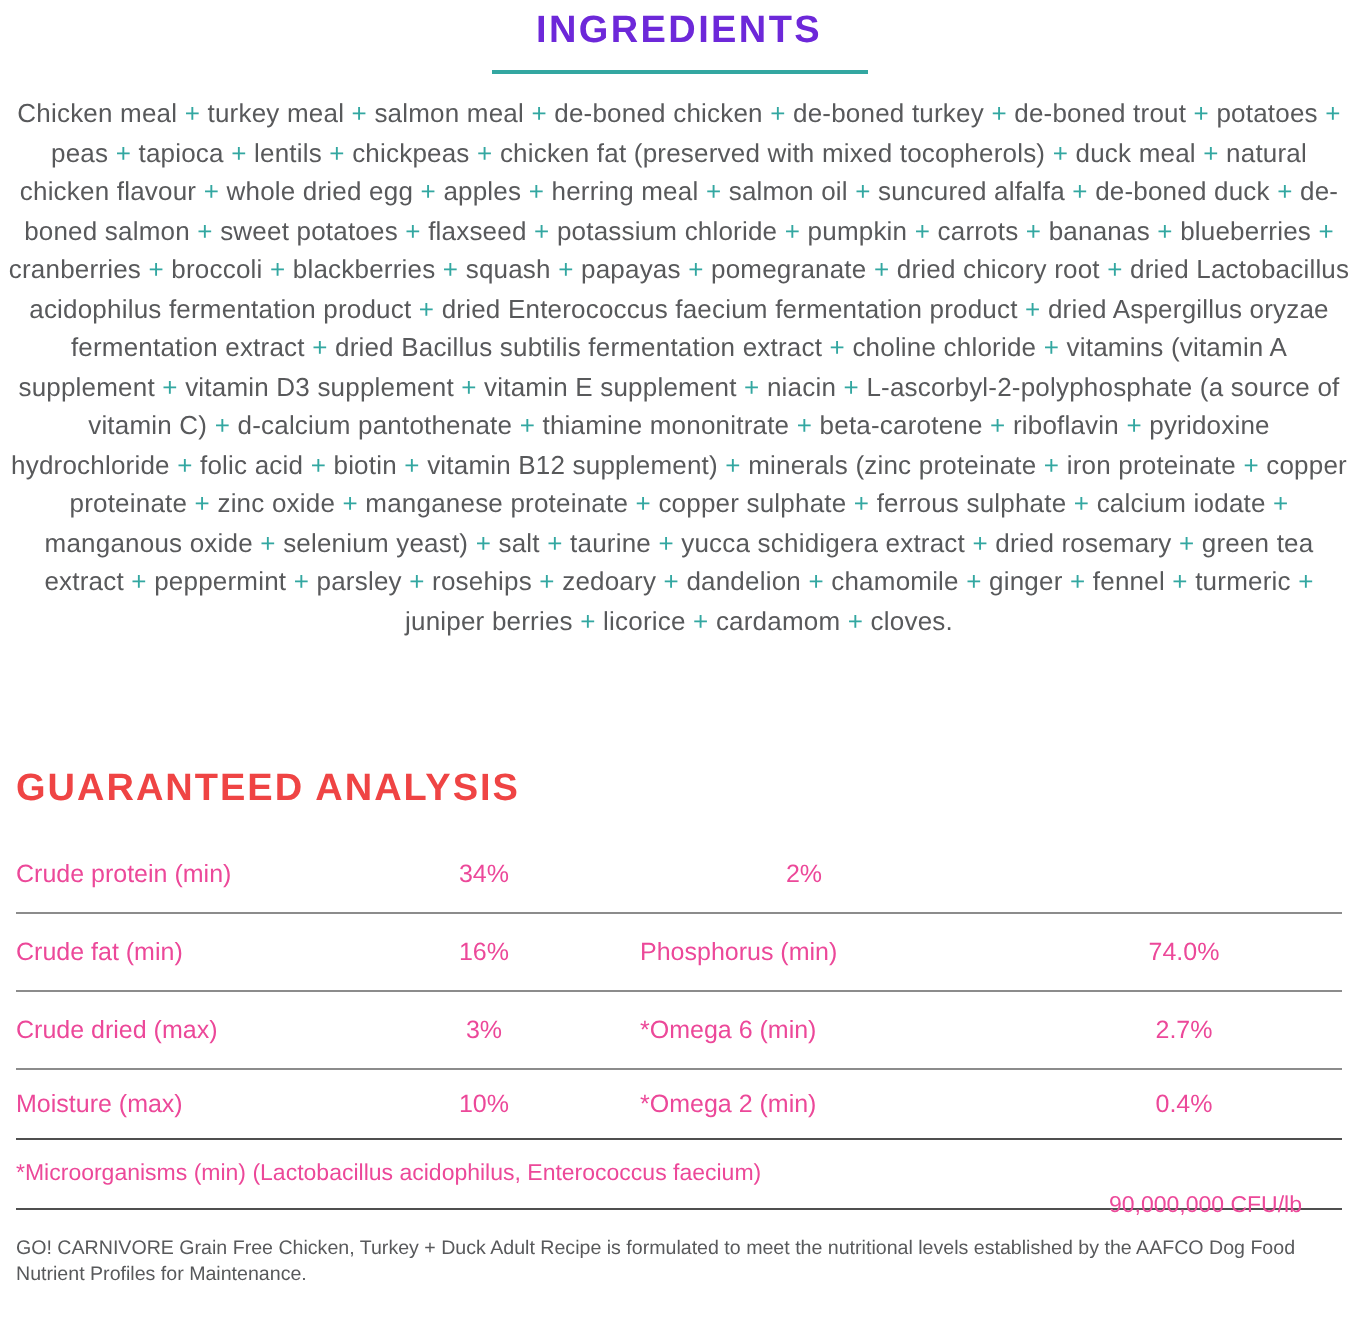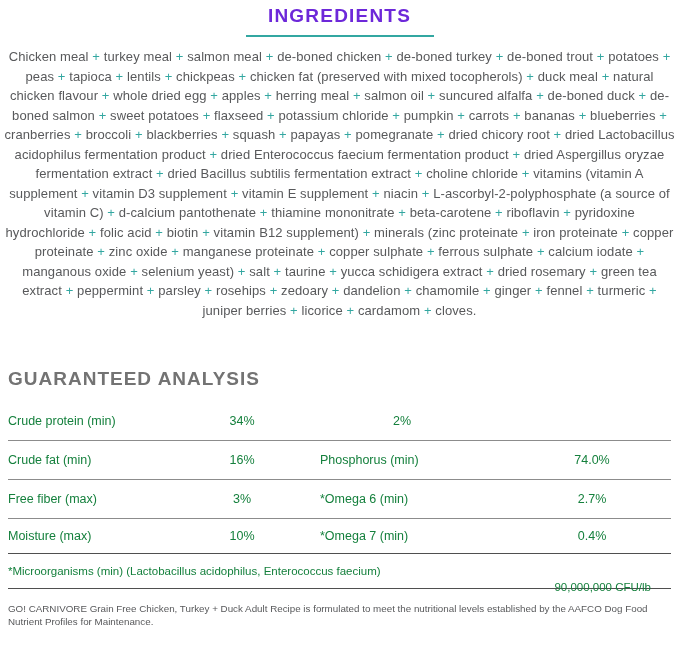--- a/index.html
+++ b/index.html
@@ -30,30 +30,30 @@
     width: 671px;
     margin: 10px auto 0 auto;
     text-align: center;
     font-size: 13px;
     line-height: 19.5px;
     letter-spacing: 0.1px;
     color: #58595B;
   }
   .ingredients-text .plus { color: #33A7A1; }
   .ga-title {
-    margin: 48px 0 0 8px;
+    margin: 64px 0 0 8px;
     font-size: 19px;
     font-weight: bold;
     letter-spacing: 1px;
-    color: #737373;
+    color: #ef4444;
   }
   .ga-table {
     margin: 12px 8px 0 8px;
     font-size: 12.5px;
-    color: #15803d;
+    color: #ec4899;
   }
   .ga-row {
     display: grid;
     grid-template-columns: 204px 60px 260px 120px;
     align-items: center;
     height: 38px;
     border-bottom: 1px solid #8c8c8c;
   }
   .ga-row.short { height: 34px; }
   .ga-row.dark-border { border-bottom: 1.2px solid #4f4f4f; }
@@ -102,30 +102,30 @@
     </div>
 
     <div class="ga-row">
       <span class="label">Crude fat (min)</span>
       <span class="val">16%</span>
       <span class="label right-label">Phosphorus (min)</span>
       <span class="val">74.0%</span>
     </div>
 
     <div class="ga-row">
-      <span class="label">Free fiber (max)</span>
+      <span class="label">Crude dried (max)</span>
       <span class="val">3%</span>
       <span class="label right-label">*Omega 6 (min)</span>
       <span class="val">2.7%</span>
     </div>
 
     <div class="ga-row short dark-border">
       <span class="label">Moisture (max)</span>
       <span class="val">10%</span>
-      <span class="label right-label">*Omega 7 (min)</span>
+      <span class="label right-label">*Omega 2 (min)</span>
       <span class="val">0.4%</span>
     </div>
 
     <div class="micro-row">
       <span class="micro-label">*Microorganisms (min) (Lactobacillus acidophilus, Enterococcus faecium)</span>
       <span class="micro-value">90,000,000 CFU/lb</span>
     </div>
 
   </div>
 

